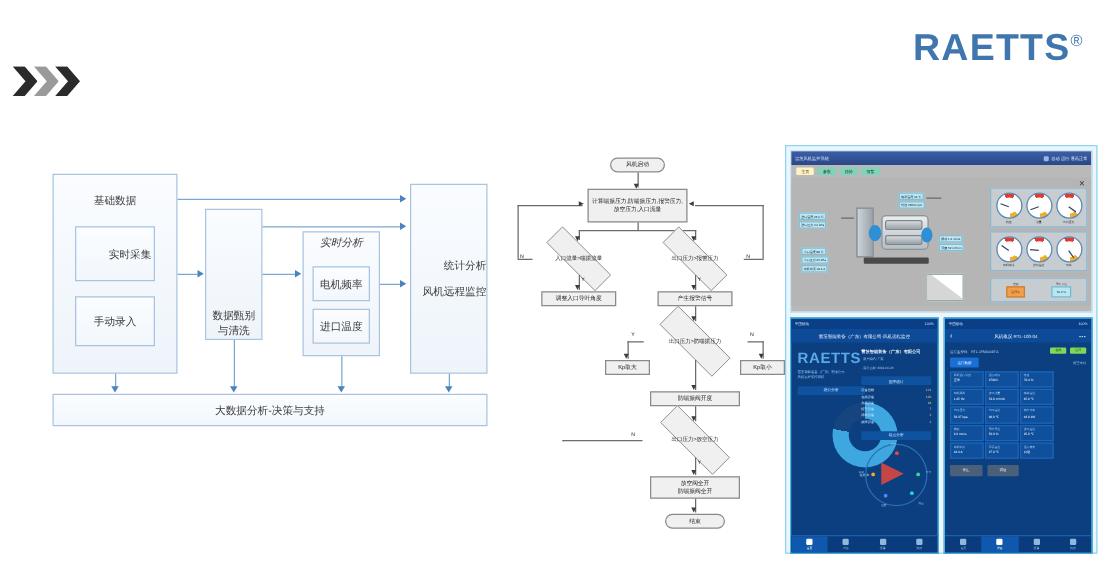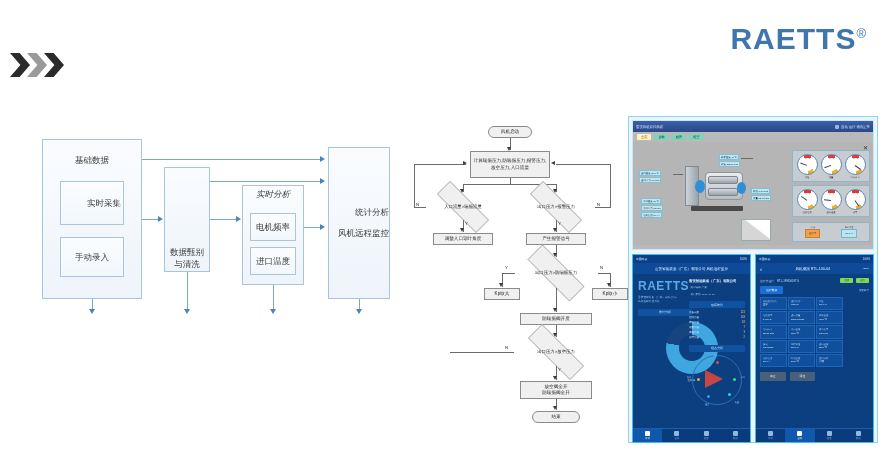--- a/index.html
+++ b/index.html
@@ -378,20 +378,23 @@
   </div>
   <div class="bd-box" style="left:214px; top:114px; width:46px; height:28px;">
     <span>进口温度</span>
   </div>
 
   <div class="bd-box bd-outer" style="left:292px; top:14px; width:62px; height:152px; flex-direction:column; gap:8px;">
     <span>统计分析</span>
     <span>风机远程监控</span>
   </div>
 
+  <div class="bd-box" style="left:6px; top:182px; width:348px; height:26px;">
+    <span>大数据分析-决策与支持</span>
+  </div>
 
   <div class="bd-line" style="left:106px; top:86px; width:16px; height:1px;"></div>
   <div class="bd-arrow right" style="left:122px; top:82.5px;"></div>
 
   <div class="bd-line" style="left:174px; top:86px; width:26px; height:1px;"></div>
   <div class="bd-arrow right" style="left:200px; top:82.5px;"></div>
 
   <div class="bd-line" style="left:268px; top:94px; width:16px; height:1px;"></div>
   <div class="bd-arrow right" style="left:284px; top:90.5px;"></div>
 

